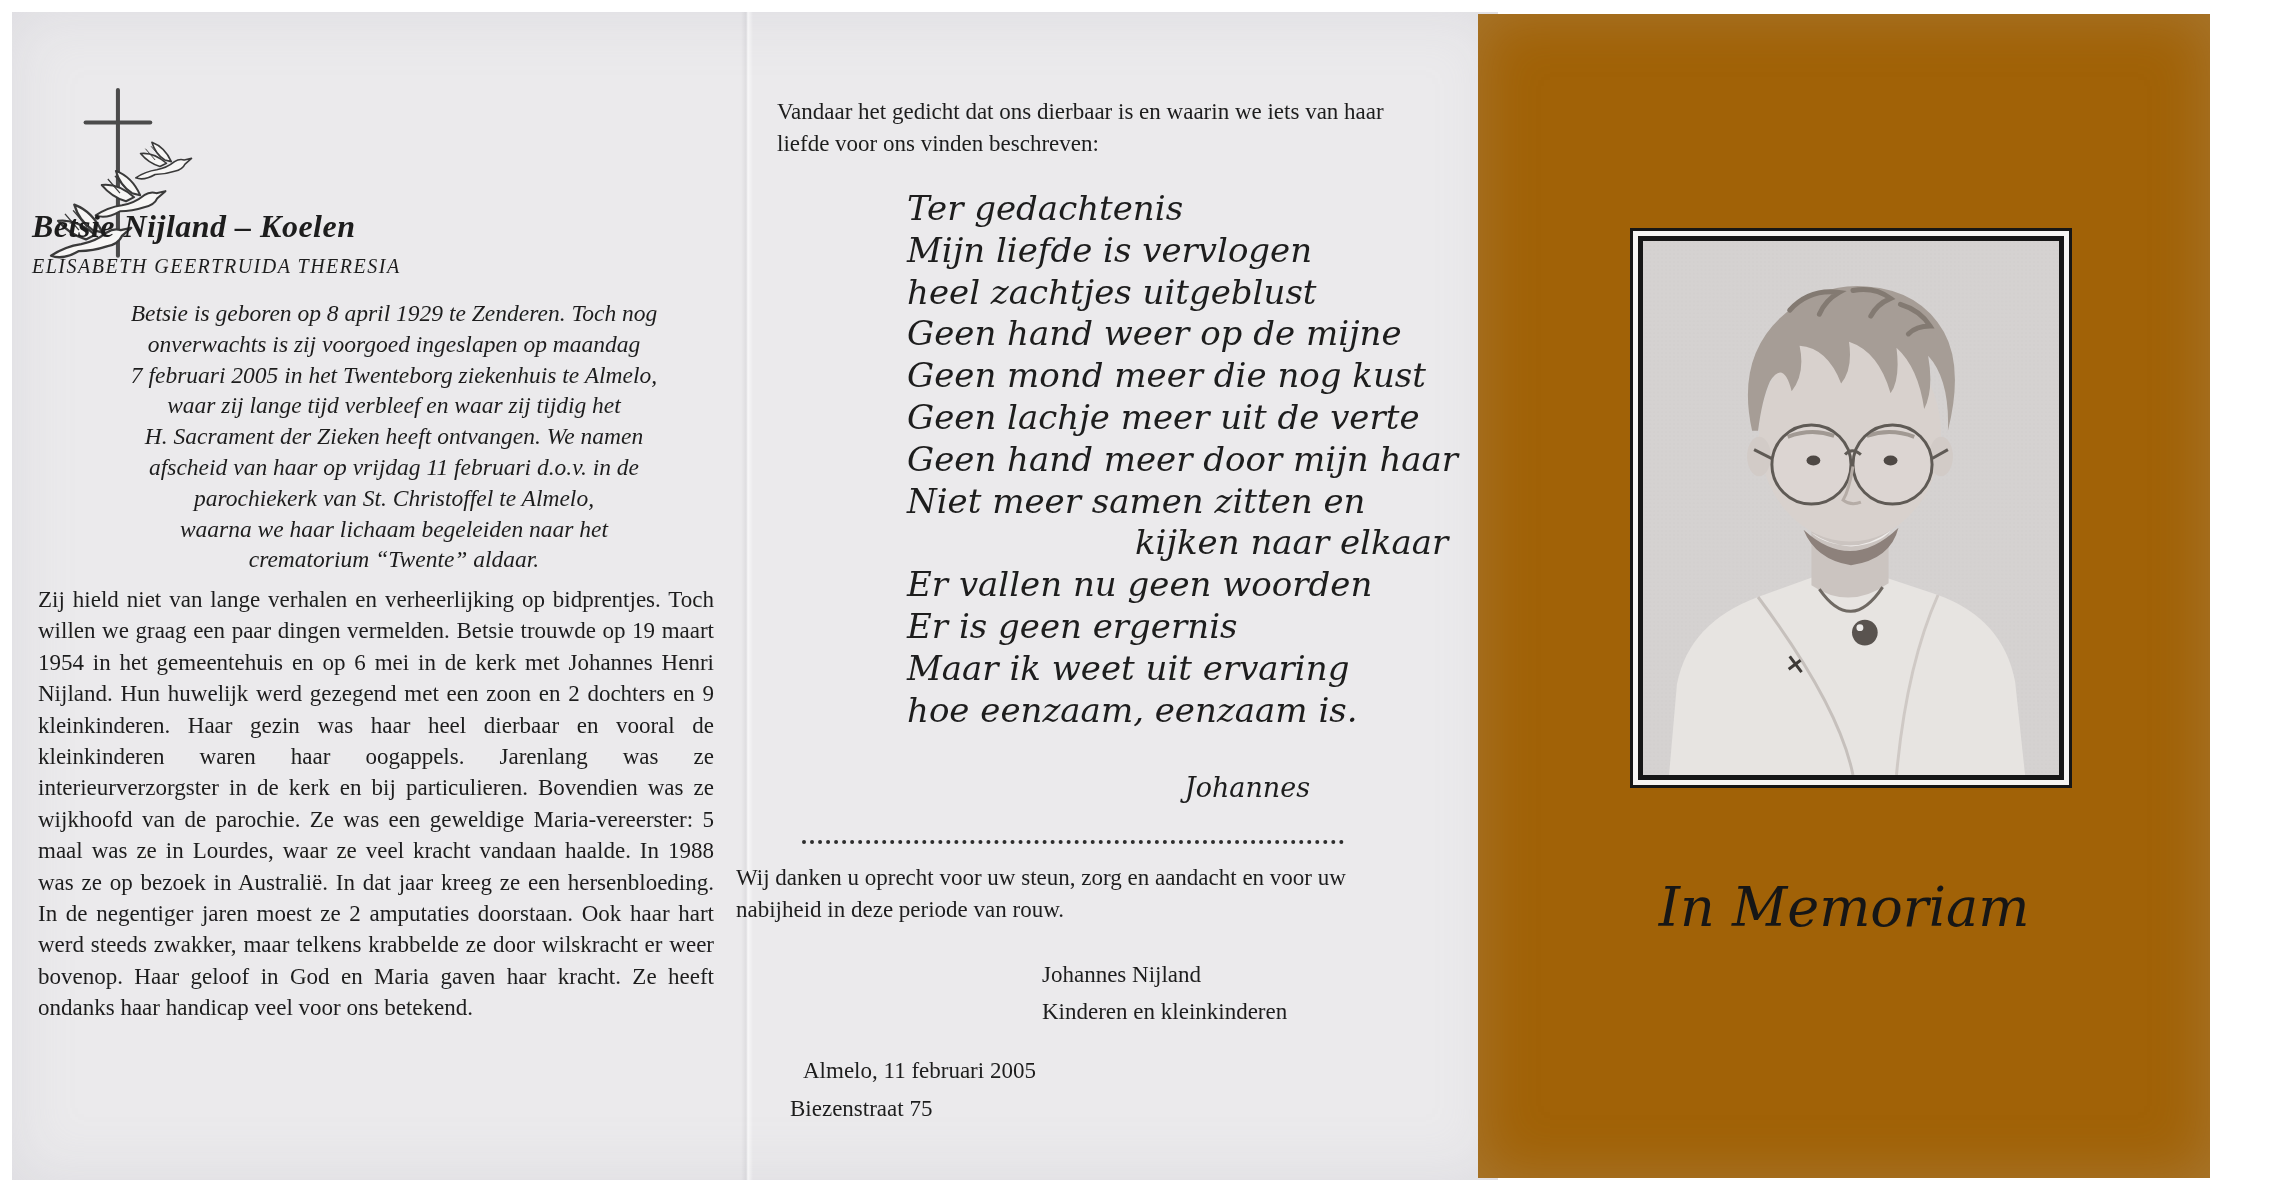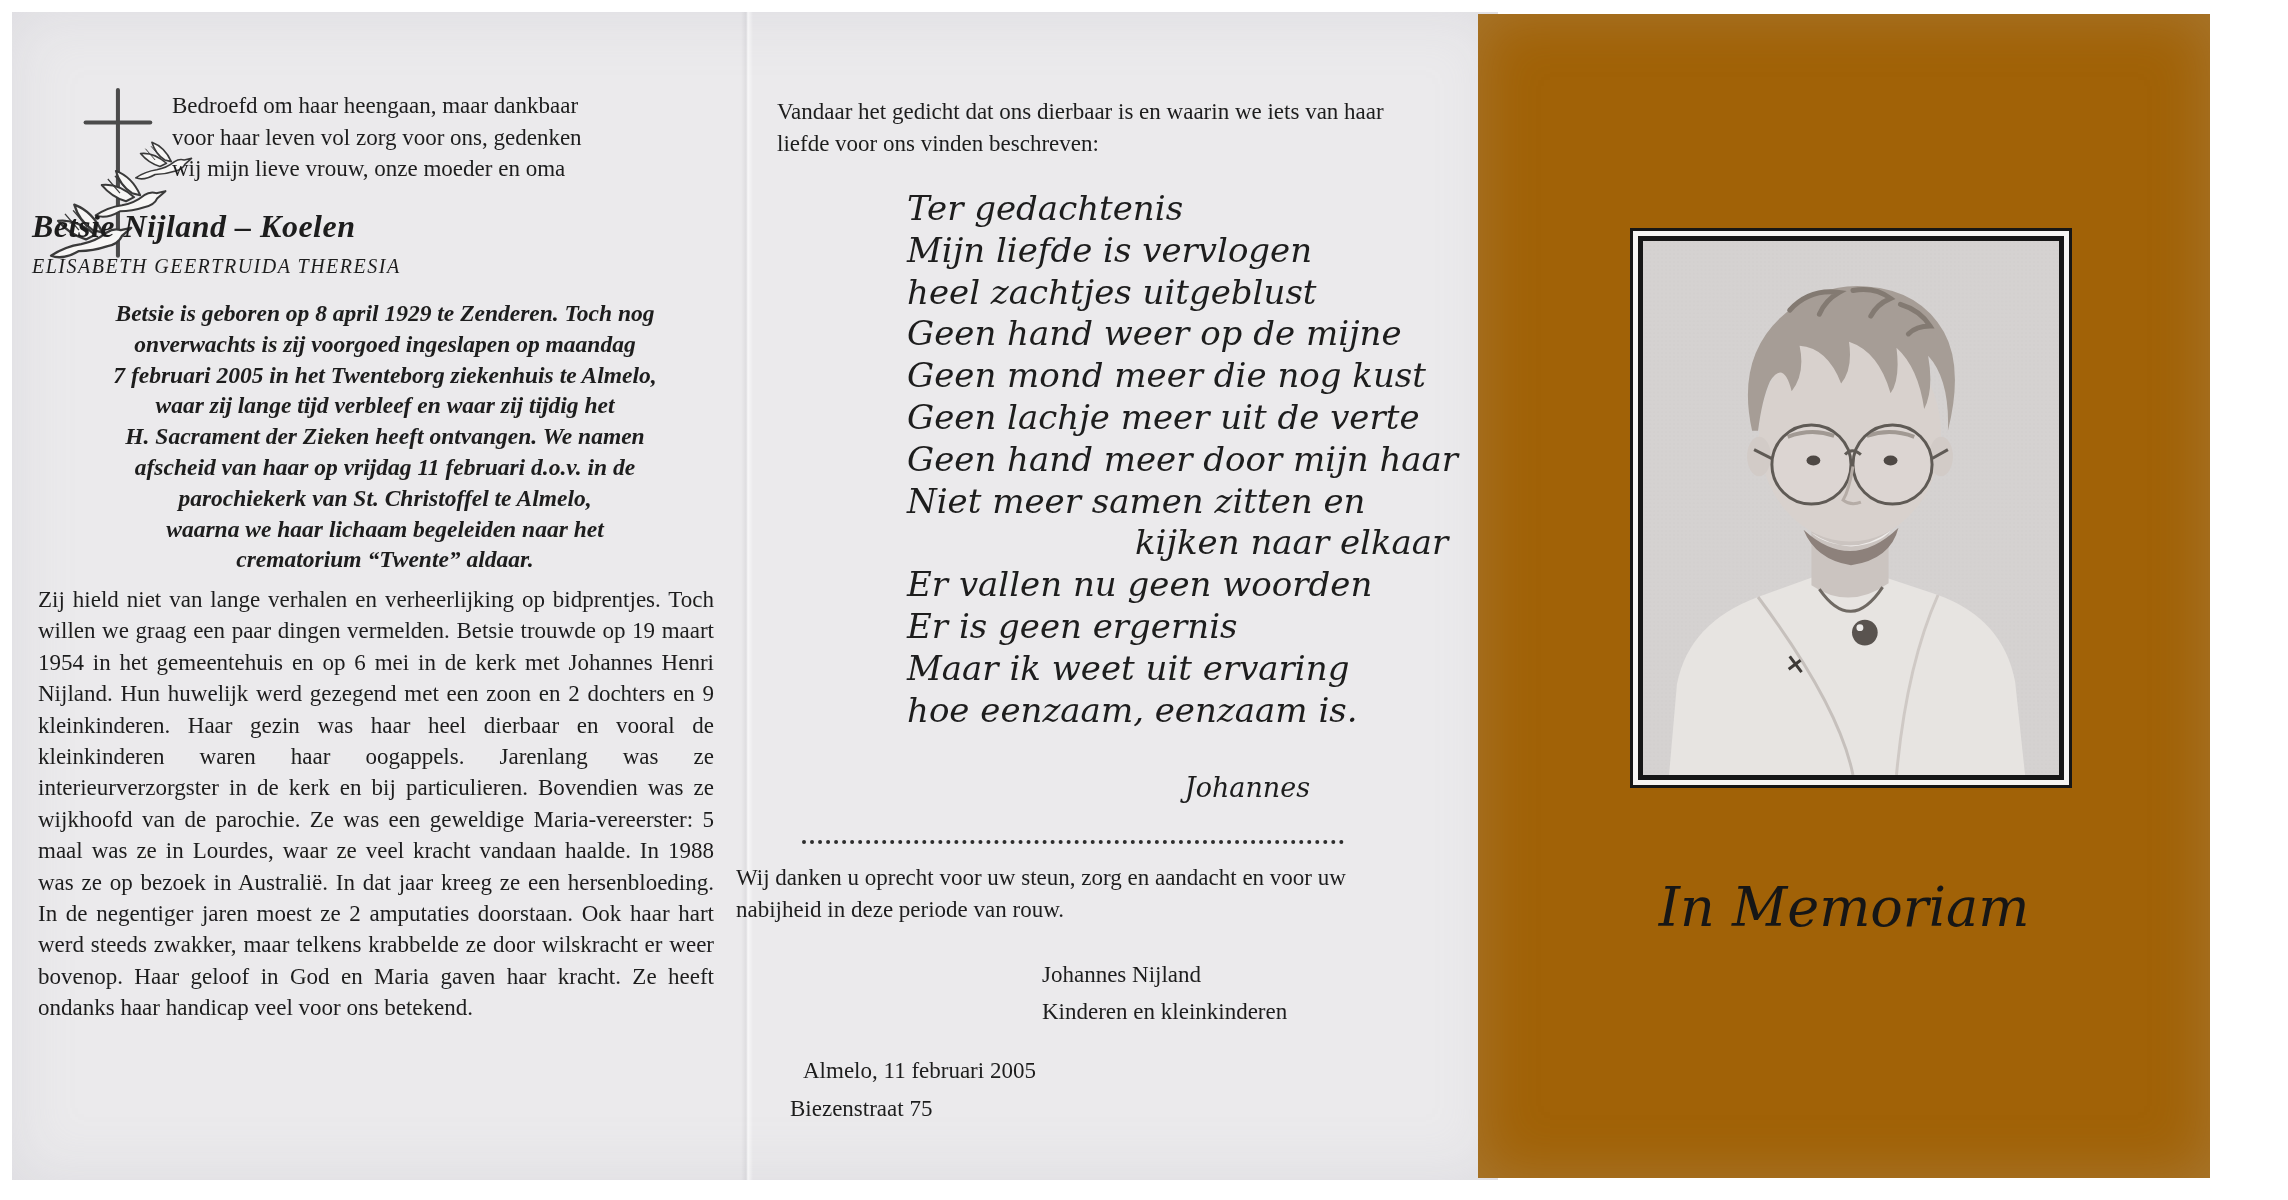--- a/index.html
+++ b/index.html
@@ -25,21 +25,21 @@
     position:absolute;left:729px;top:0;width:12px;height:100%;
     background:linear-gradient(90deg,rgba(0,0,0,0) 0%,rgba(110,110,120,0.10) 42%,rgba(255,255,255,0.65) 58%,rgba(0,0,0,0) 100%);
   }
   .abs{position:absolute;}
   
   .emblem{left:28px;top:70px;width:168px;height:192px;}
   .intro{left:160px;top:78px;width:548px;font-size:23px;line-height:31.5px;}
   .name-block{left:20px;top:196px;width:700px;text-align:left;font-style:italic;}
   .deceased-name{font-size:32px;font-weight:bold;letter-spacing:0.5px;}
   .deceased-fullname{margin-top:10px;font-size:20px;letter-spacing:1.5px;}
-  .obituary{left:23px;top:286px;width:700px;text-align:center;font-style:italic;font-weight:bold;font-size:23.5px;line-height:30.8px;}
+  .obituary{left:32px;top:286px;width:700px;text-align:center;font-style:italic;font-weight:normal;font-size:23.5px;line-height:30.8px;}
   .obituary .oline{white-space:nowrap;}
   .biography{left:26px;top:572px;width:676px;text-align:justify;font-size:23px;line-height:31.4px;}
   
   .poem-intro{left:765px;top:84px;width:655px;font-size:23px;line-height:31.5px;}
   .poem{left:895px;top:176px;width:540px;}
   .poem-line{
     font-family:"DejaVu Serif", serif;font-style:italic;
     font-size:34px;line-height:41.8px;white-space:nowrap;
   }
   .poem-line.indent{padding-left:228px;text-align:right;}
@@ -86,25 +86,20 @@
         <path d="M 16 6 Q 8 -12 -8 -18 Q -4 -4 8 4 Z"></path>
         <path d="M -28 26 Q -16 18 -2 16 Q 10 14 20 6 Q 26 2 32 4 L 41 2 L 33 9 Q 30 16 20 18 Q 8 22 -4 22 Q -18 30 -28 26 Z"></path>
         <path d="M -16 -10 L -4 4 M -9 -13 L 3 1" stroke-width="1.2" fill="none"></path>
       </g>
     </defs>
     <use href="#dv" transform="translate(40,142) scale(1.15)"></use>
     <use href="#dv" transform="translate(80,106)"></use>
     <use href="#dv" transform="translate(114,74) scale(0.8)"></use>
   </svg>
 
-  <div class="abs intro">
-    <div>Bedroefd om haar heengaan, maar dankbaar</div>
-    <div>voor haar leven vol zorg voor ons, gedenken</div>
-    <div>wij mijn lieve vrouw, onze moeder en oma</div>
-  </div>
 
   <div class="abs name-block">
     <div class="deceased-name">Betsie Nijland – Koelen</div>
     <div class="deceased-fullname">ELISABETH GEERTRUIDA THERESIA</div>
   </div>
 
   <div class="abs obituary">
     <div class="oline">Betsie is geboren op 8 april 1929 te Zenderen. Toch nog</div>
     <div class="oline">onverwachts is zij voorgoed ingeslapen op maandag</div>
     <div class="oline">7 februari 2005 in het Twenteborg ziekenhuis te Almelo,</div>

